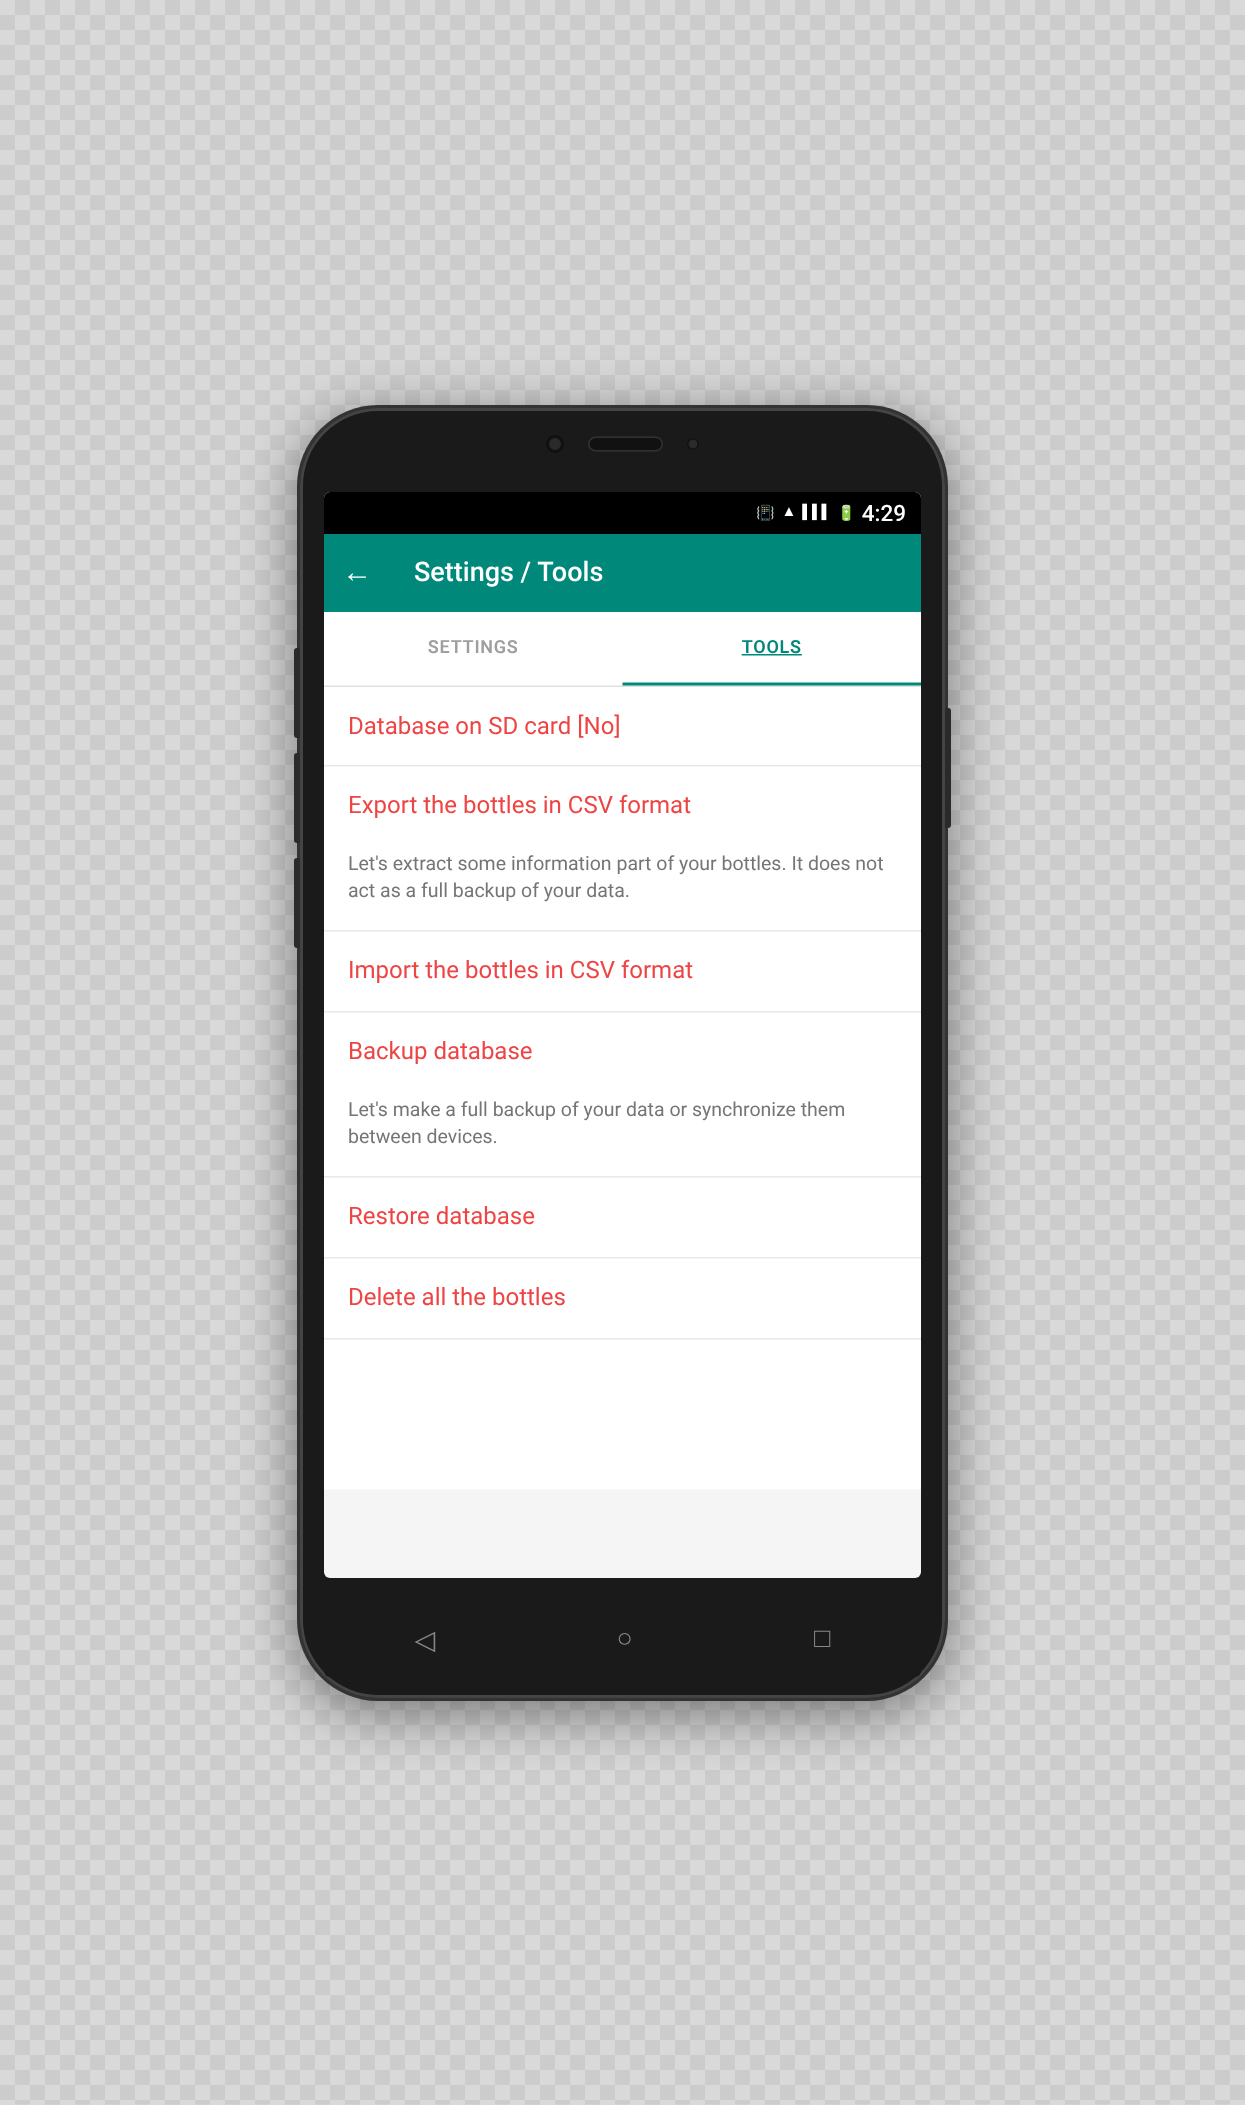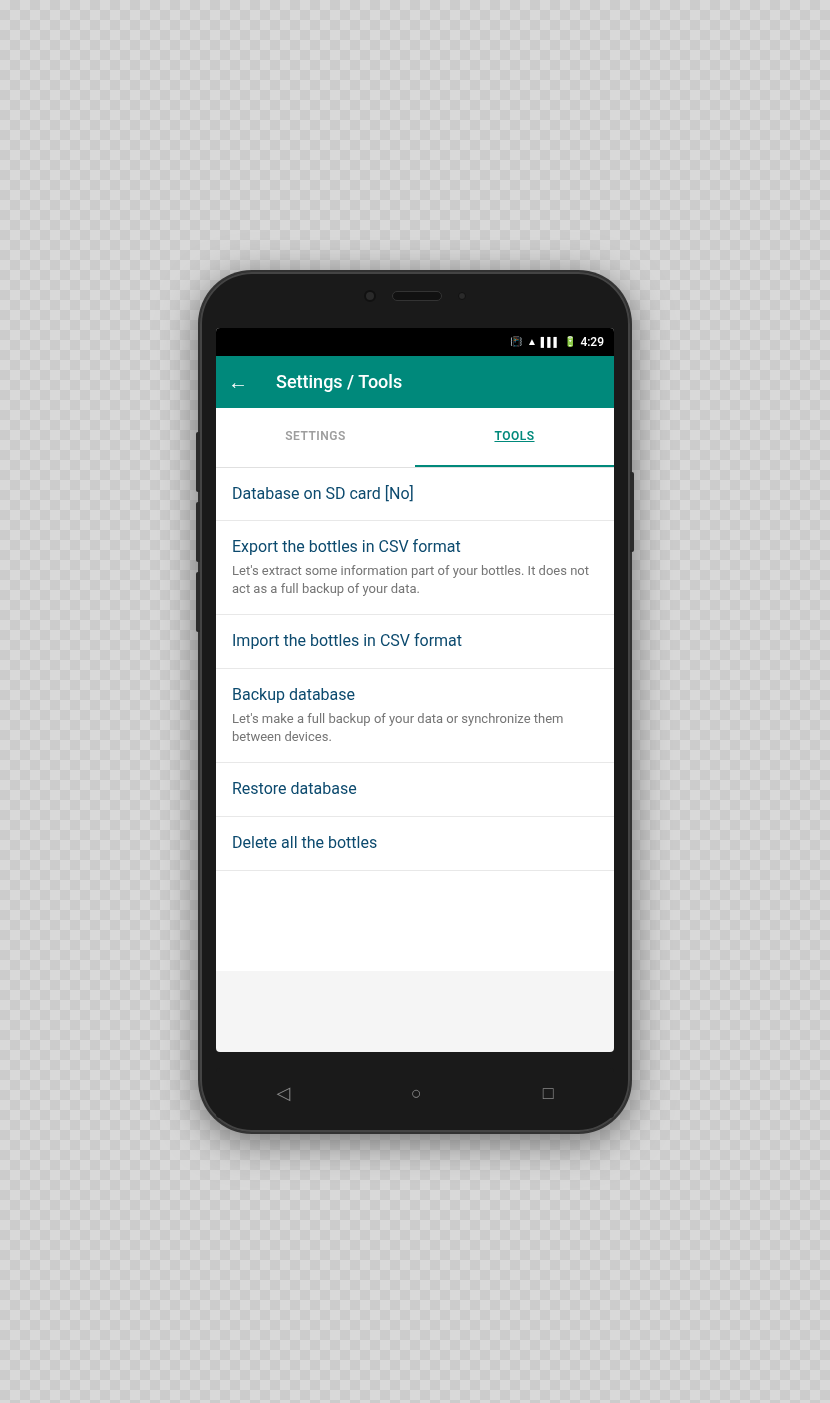--- a/index.html
+++ b/index.html
@@ -121,21 +121,21 @@
       gap: 4px;
     }
 
     .status-icon {
       color: white;
       font-size: 10px;
     }
 
     .status-time {
       color: white;
-      font-size: 12px;
+      font-size: 15px;
       font-weight: 500;
     }
 
     
     .app-bar {
       background: #00897B;
       height: 52px;
       display: flex;
       align-items: center;
       padding: 0 12px;
@@ -153,21 +153,21 @@
       font-size: 18px;
       font-weight: 500;
       margin-left: 12px;
     }
 
     
     .tab-bar {
       background: white;
       display: flex;
       border-bottom: 1px solid #e0e0e0;
-      height: 60px;
+      height: 50px;
     }
 
     .tab {
       flex: 1;
       display: flex;
       align-items: center;
       justify-content: center;
       font-size: 12px;
       font-weight: 600;
       color: #9e9e9e;
@@ -190,28 +190,28 @@
     }
 
     .menu-item {
       padding: 16px 16px;
       border-bottom: 1px solid #e8e8e8;
       cursor: pointer;
     }
 
     .menu-item-title {
       font-size: 16px;
-      color: #0c4a6e;
+      color: #ef4444;
       line-height: 1.3;
     }
 
     .menu-item-subtitle {
       font-size: 13px;
       color: #757575;
-      margin-top: 4px;
+      margin-top: 20px;
       line-height: 1.4;
     }
 
     
     .phone-nav-bar {
       position: absolute;
       bottom: 14px;
       left: 16px;
       right: 16px;
       height: 50px;

